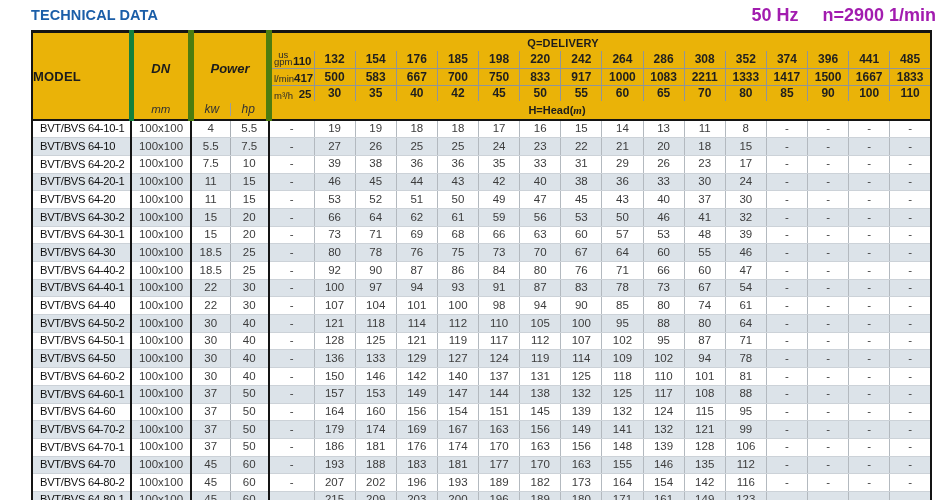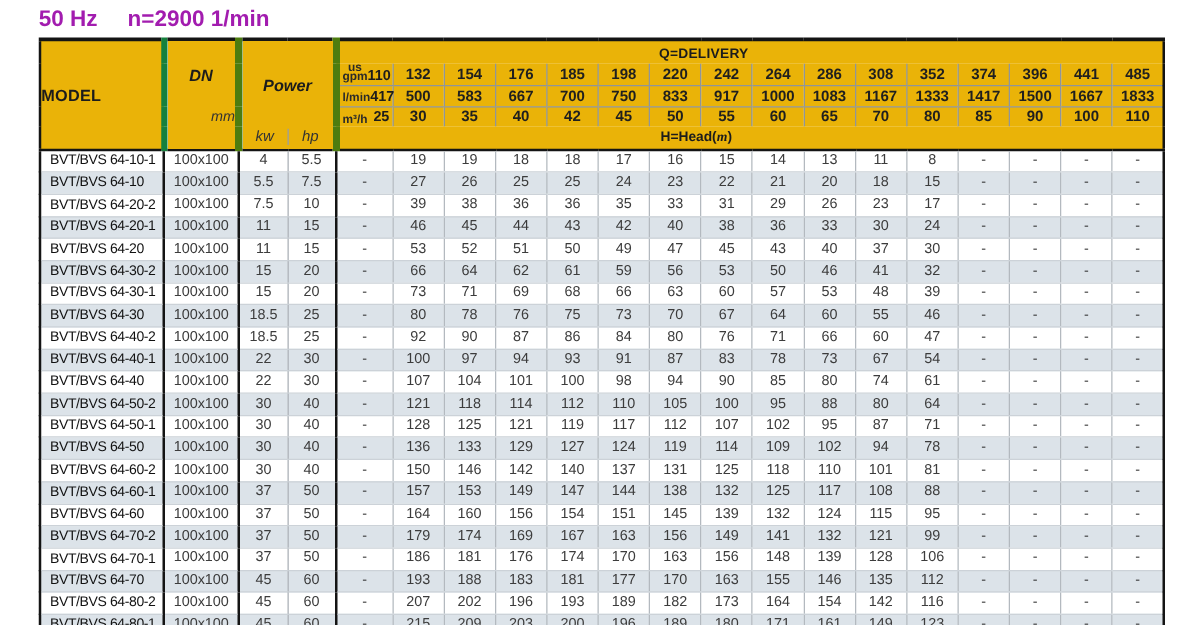--- a/index.html
+++ b/index.html
@@ -29,21 +29,21 @@
 
   
   thead th { font-weight:bold; color:#1c1c1c; background:#eab308; }
   .th-model {
     border-right:5px solid #15803d; vertical-align:middle; text-align:left;
     font-size:13px; letter-spacing:0.2px;
   }
   .th-dn, .th-power { border-right:6px solid #4d7c0f; position:relative;font-style:italic; }
   .fill { position:absolute; inset:0; display:flex; flex-direction:column; }
   .grow-center { flex:1; display:flex; align-items:center; justify-content:center; font-size:13px; font-weight:bold; }
-  .unit-bottom { font-weight:normal; font-size:11.5px; color:#333; text-align:right; padding-bottom:19px; line-height:12px; }
+  .unit-bottom { font-weight:normal; font-size:11.5px; color:#333; text-align:center; padding-bottom:4px; line-height:12px; }
   .kwhp { display:flex; padding-bottom:3px; }
   .kwhp span {
     flex:1; text-align:center; font-weight:normal; font-size:12px; color:#333; line-height:13px;
   }
   .kwhp .hp { border-left:1px solid #989ea4; }
 
   .th-del { text-align:center; }
   .th-del .shift { position:relative; left:-38px; font-size:11px; font-weight:bold; letter-spacing:0.2px; }
   .th-head { text-align:center; }
   .th-head .shift2 { position:relative; left:-44px; top:-1px; font-size:11px; font-weight:bold; }
@@ -58,21 +58,21 @@
   
   .th-q { font-size:12px; text-align:center; vertical-align:middle; color:#1f1f1f; }
   tr.r-q .th-q + .th-q, tr.r-q .th-unit + .th-q { border-left:1px solid #8f959a; }
   tr.r-gpm th, tr.r-lmin th { border-bottom:1px solid #8f959a; }
   .th-unit { vertical-align:bottom; overflow:visible; }
   .u-inner {
     display:flex; align-items:flex-end; justify-content:space-between;
     padding:0 2px 1px 2px;
   }
   .u-label {
-    font-weight:bold; font-size:9.5px; color:#2a2a2a; line-height:7.5px;
+    font-weight:normal; font-size:9.5px; color:#2a2a2a; line-height:7.5px;
     white-space:pre-line; text-align:center; transform:translateY(-1px);
   }
   .u-val { font-weight:bold; font-size:11.5px; line-height:12px; }
 
   
   tbody tr { height:17.7px; }
   tbody tr:first-child td { border-top:2px solid #141414; }
   tbody tr:nth-child(even) { background:#dce3e9; }
   tbody td { border-bottom:1px solid #ccd2d8; font-size:11.5px; color:#3c3c3c; text-align:center; line-height:1; }
   tbody tr:last-child td { border-bottom:none; }
@@ -85,20 +85,21 @@
   td.kw-cell { border-right:1px solid #a9afb5; }
   td.hp-cell { border-right:2px solid #141414; }
   td.q-cell + td.q-cell { border-left:1px solid #b3b9bf; }
 </style>
 </head>
 <body>
 
 <div class="page">
 
   <div class="titlebar">
+    <span class="title">TECHNICAL DATA</span>
     <span class="title-right">
       <span>50 Hz</span>
       <span>n=2900 1/min</span>
     </span>
   </div>
 
   <table class="tech-table">
     <colgroup>
       <col style="width:99px">
         <col style="width:60px">
@@ -176,21 +177,21 @@
         </th>
       <th class="th-q">500</th>
           <th class="th-q">583</th>
           <th class="th-q">667</th>
           <th class="th-q">700</th>
           <th class="th-q">750</th>
           <th class="th-q">833</th>
           <th class="th-q">917</th>
           <th class="th-q">1000</th>
           <th class="th-q">1083</th>
-          <th class="th-q">1167</th>
+          <th class="th-q">2211</th>
           <th class="th-q">1333</th>
           <th class="th-q">1417</th>
           <th class="th-q">1500</th>
           <th class="th-q">1667</th>
           <th class="th-q">1833</th>
         </tr>
       <tr class="r-q r-m3h">
         <th class="th-unit">
           <div class="u-inner">
             <span class="u-label">m³/h</span>

